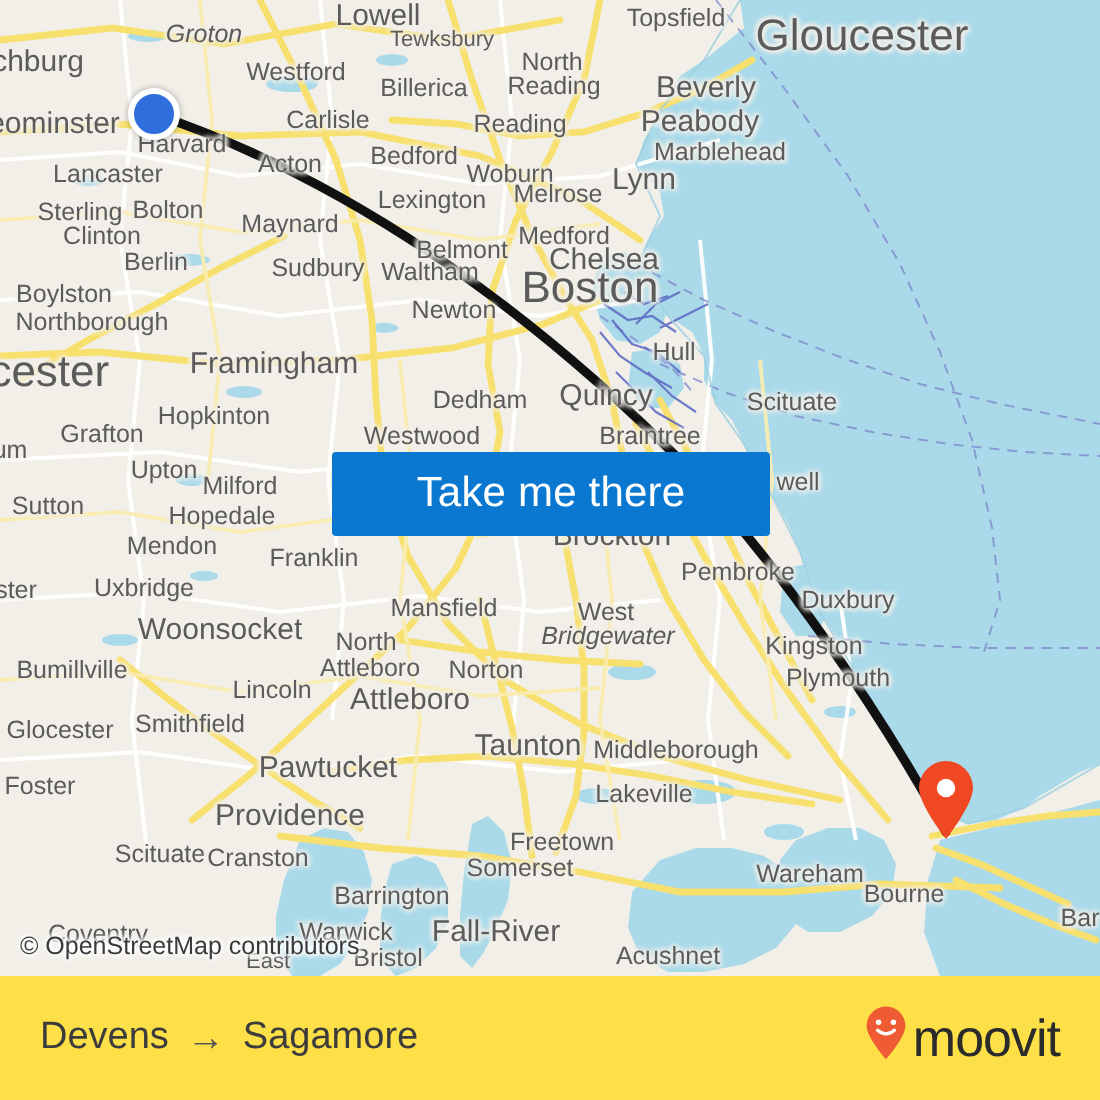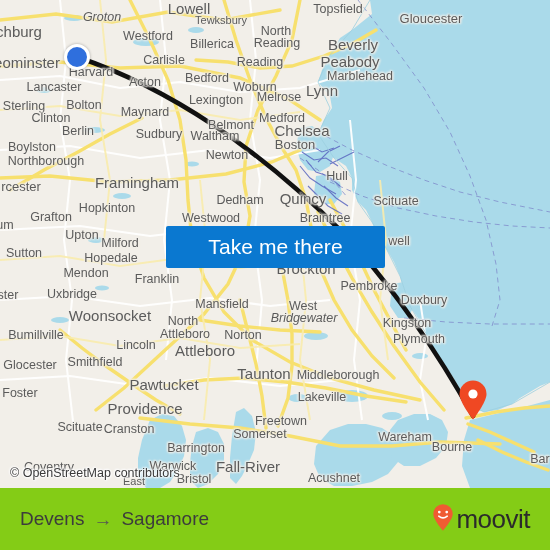--- a/index.html
+++ b/index.html
@@ -33,21 +33,21 @@
     font-family:"Liberation Sans", sans-serif;
     white-space:nowrap;
     text-shadow:0 0 3px #f2efe9,0 0 3px #f2efe9,0 0 2px #f2efe9,1px 1px 2px #f2efe9,-1px -1px 2px #f2efe9;
     transform:translate(-50%,-50%);
     pointer-events:none;
     z-index:20;
   }
   .lbl.s1{font-size:11px;}
   .lbl.s2{font-size:12.5px;}
   .lbl.s3{font-size:15px;}
-  .lbl.s4{font-size:13px;}
+  .lbl.s4{font-size:22px;}
 
   
   .origin-marker{
     position:absolute;width:26px;height:26px;border-radius:50%;
     background:#2f6fdd;border:3px solid #ffffff;
     box-sizing:border-box;
     box-shadow:0 0 3px rgba(0,0,0,.30);
     z-index:55;
   }
   .dest-marker{
@@ -60,21 +60,21 @@
     background:#0a78d0;border:0;border-radius:2px;
     color:#ffffff;font-size:21px;font-family:"Liberation Sans", sans-serif;
     letter-spacing:.1px;
     display:flex;align-items:center;justify-content:center;
     cursor:pointer;z-index:60;padding:0;
   }
 
   
   .footer{
     position:absolute;left:0;top:488px;width:550px;height:62px;
-    background:#84cc16;
+    background:#fde047;
     display:flex;align-items:center;justify-content:space-between;
     padding:0 20px;box-sizing:border-box;
   }
   .route-summary{display:flex;align-items:center;gap:9px;}
   .route-summary .place{
     font-size:19px;color:#3c3c3c;font-family:"Liberation Sans", sans-serif;
   }
   .route-summary .arrow{
     font-size:19px;color:#555;line-height:1;
   }
@@ -265,21 +265,21 @@
         <div class="lbl s3" style="left: 350px; top: 61px;">Peabody</div>
         <div class="lbl s2" style="left: 91px; top: 72px;">Harvard</div>
         <div class="lbl s2" style="left: 207px; top: 78px;">Bedford</div>
         <div class="lbl s2" style="left: 360px; top: 76px;">Marblehead</div>
         <div class="lbl s2" style="left: 54px; top: 87px;">Lancaster</div>
         <div class="lbl s2" style="left: 145px; top: 82px;">Acton</div>
         <div class="lbl s2" style="left: 255px; top: 87px;">Woburn</div>
         <div class="lbl s3" style="left: 322px; top: 90px;">Lynn</div>
         <div class="lbl s2" style="left: 216px; top: 100px;">Lexington</div>
         <div class="lbl s2" style="left: 279px; top: 97px;">Melrose</div>
-        <div class="lbl s2" style="left: 24px; top: 106px; text-align: center;">Sterling</div>
+        <div class="lbl s2" style="left: 40px; top: 106px; text-align: center;">Sterling</div>
         <div class="lbl s2" style="left: 84px; top: 105px;">Bolton</div>
         <div class="lbl s2" style="left: 145px; top: 112px;">Maynard</div>
         <div class="lbl s2" style="left: 51px; top: 118px; text-align: center;">Clinton</div>
         <div class="lbl s2" style="left: 282px; top: 118px;">Medford</div>
         <div class="lbl s2" style="left: 231px; top: 125px;">Belmont</div>
         <div class="lbl s3" style="left: 302px; top: 130px;">Chelsea</div>
         <div class="lbl s2" style="left: 159px; top: 134px;">Sudbury</div>
         <div class="lbl s2" style="left: 78px; top: 131px;">Berlin</div>
         <div class="lbl s2" style="left: 215px; top: 136px;">Waltham</div>
         <div class="lbl s4" style="left: 295px; top: 144px;">Boston</div>

